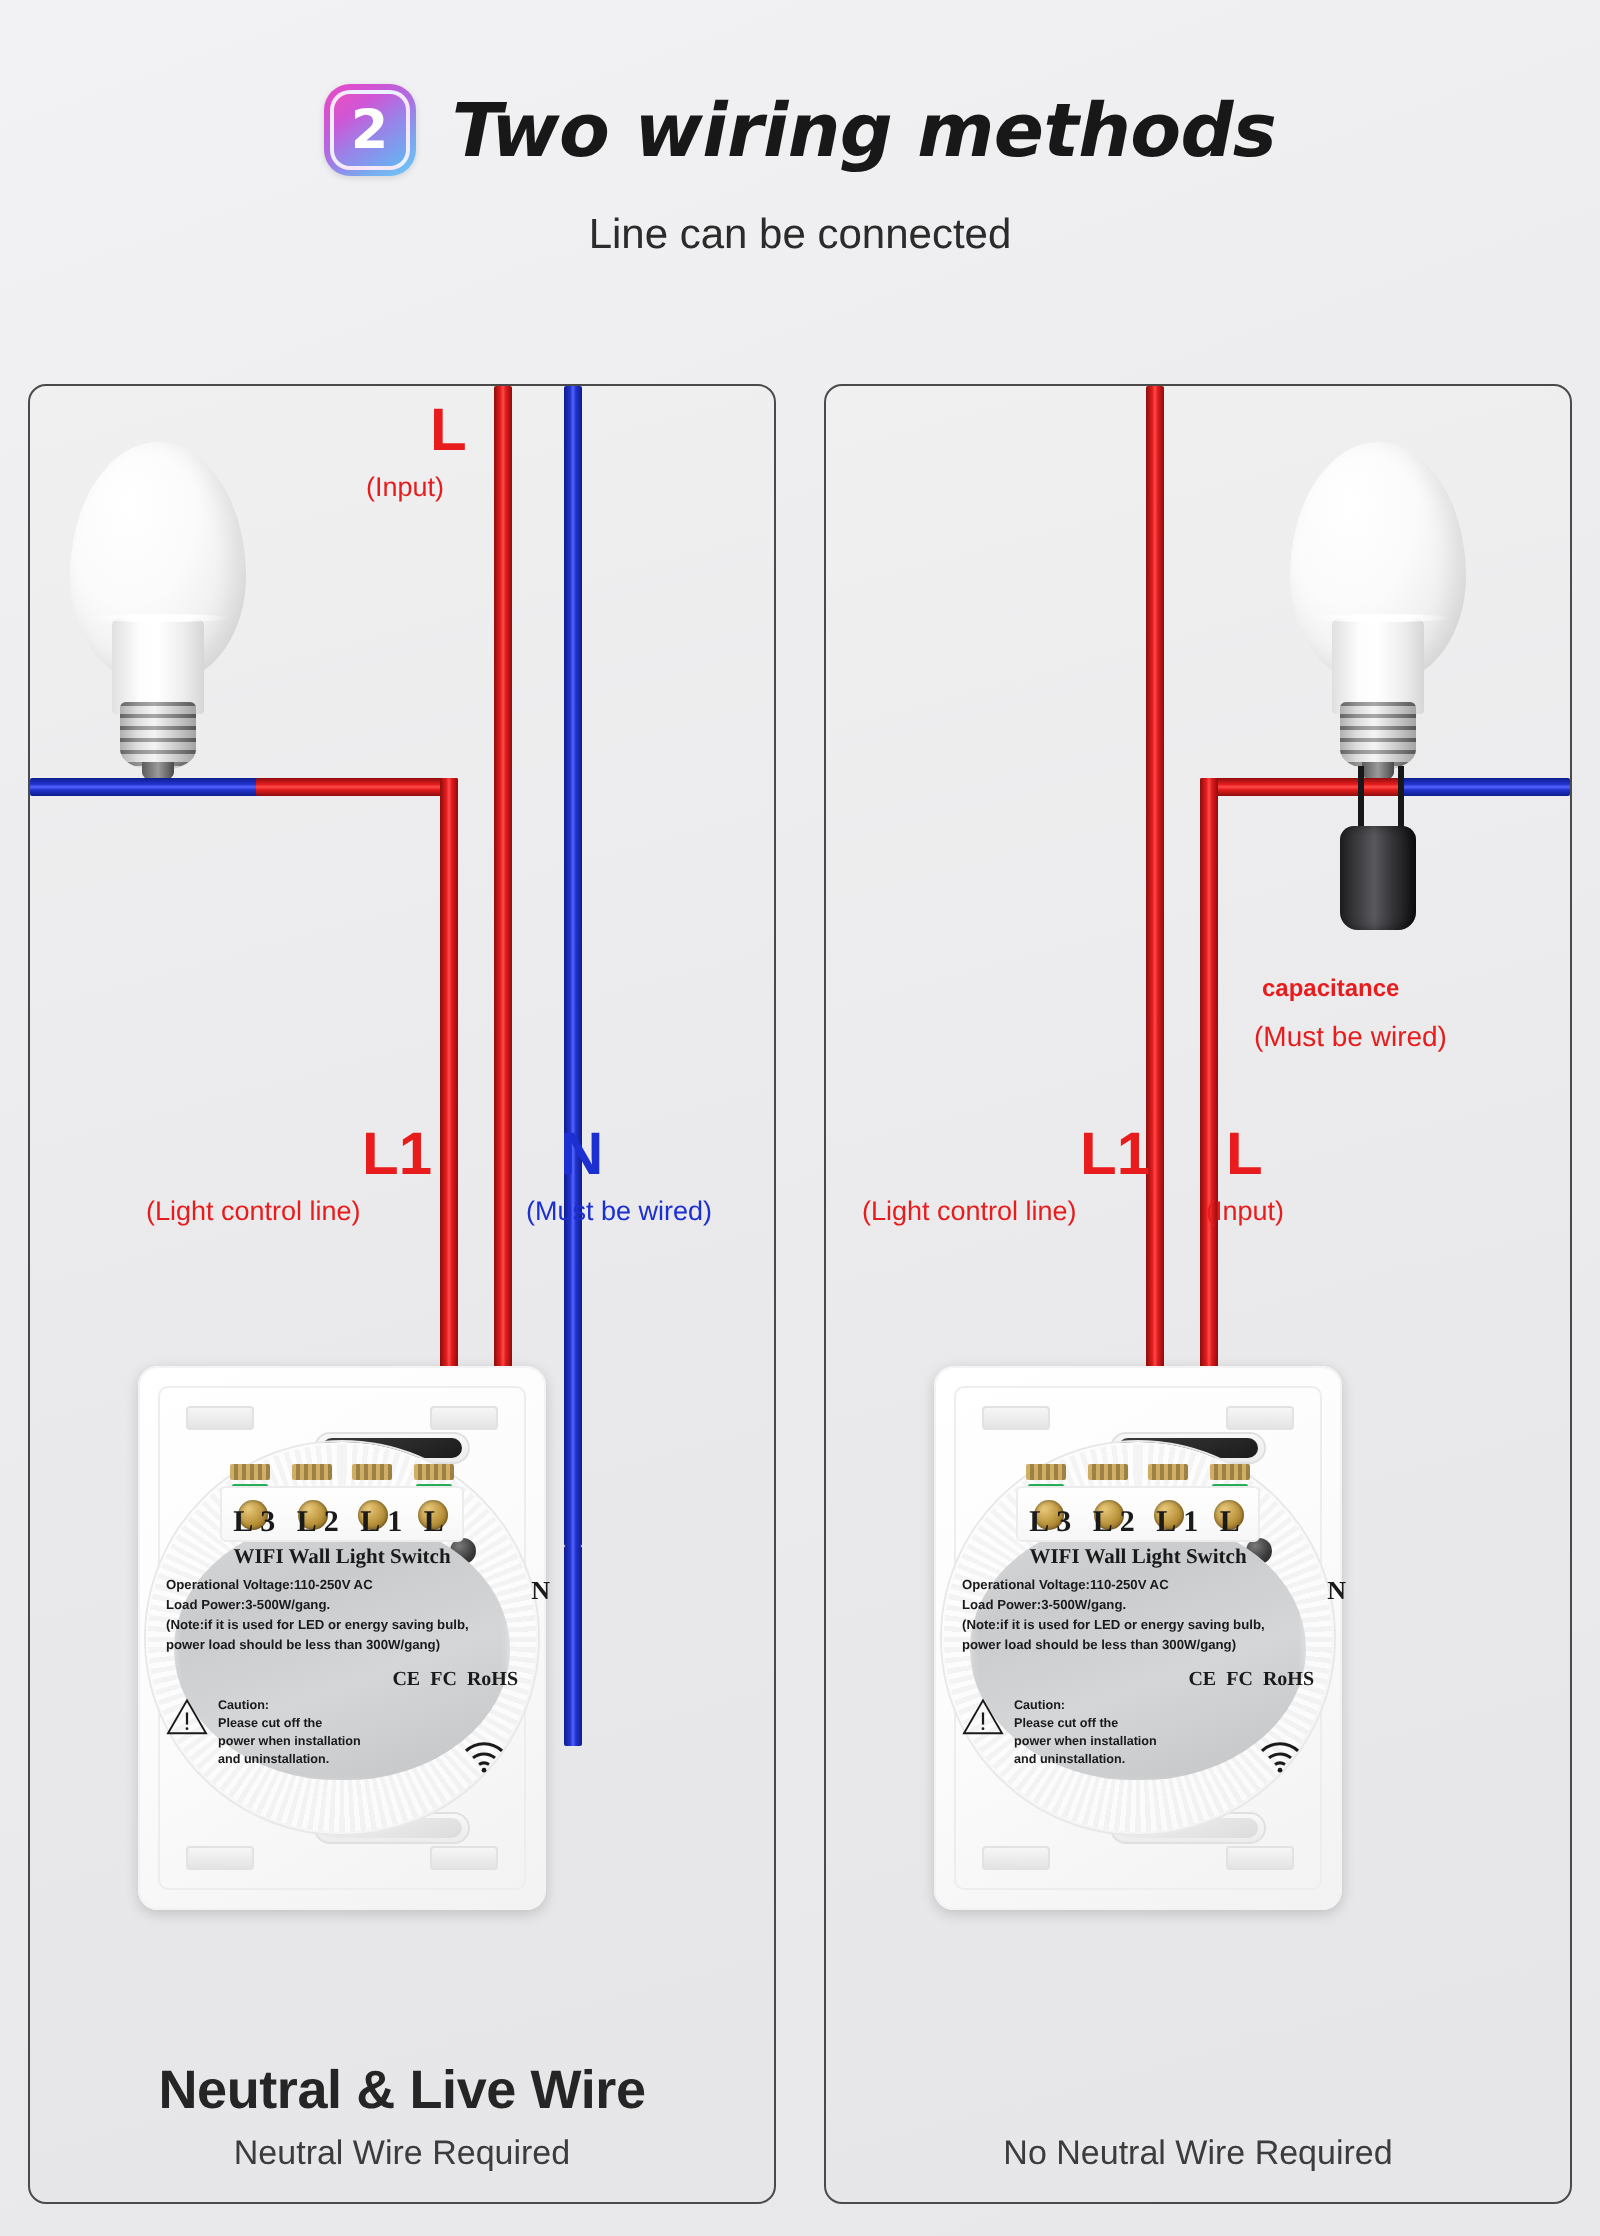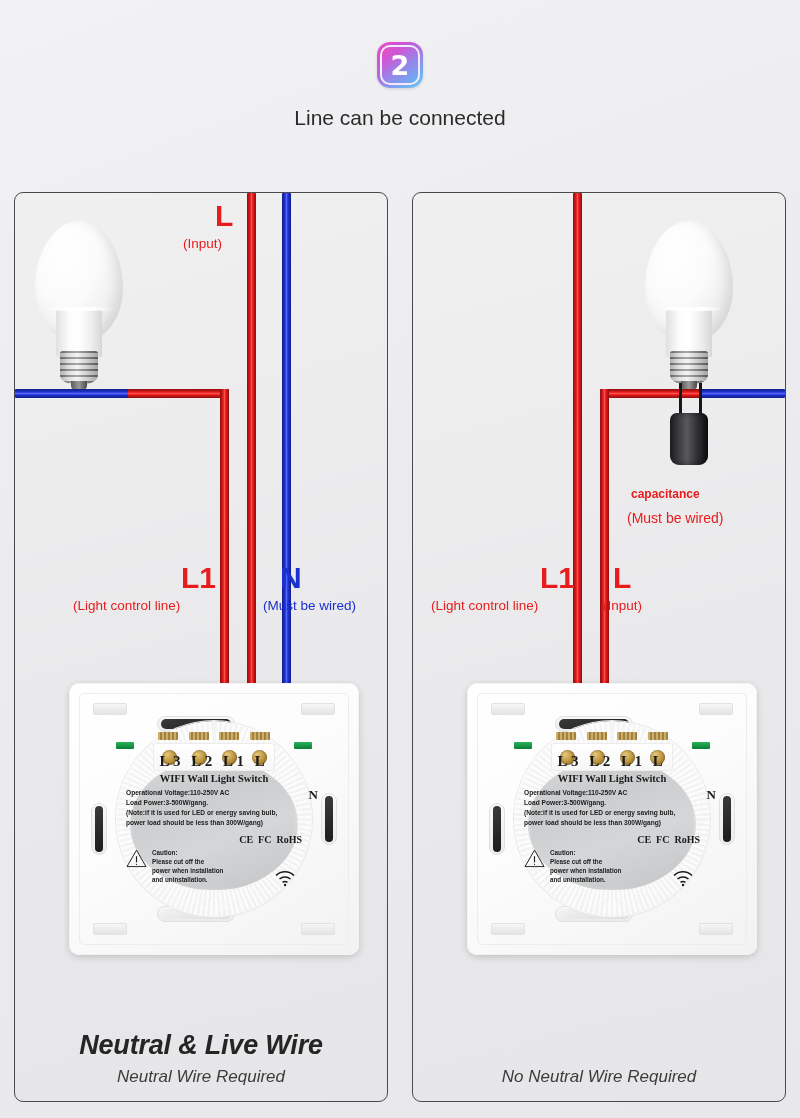--- a/index.html
+++ b/index.html
@@ -108,21 +108,21 @@
   .cap-body {
     position: absolute; width: 38px; height: 52px;
     background: linear-gradient(90deg,#1d1d1f,#46464a 30%,#5a5a5e 45%,#333337 70%,#141416);
     border-radius: 7px 7px 9px 9px;
     box-shadow: inset -3px 0 6px rgba(0,0,0,.5);
   }
   .cap-lead { position: absolute; width: 3px; background: #17171a; }
 
   
   .switch {
-    position: absolute; width: 290px; height: 272px;
+    position: absolute; width: 204px; height: 272px;
     background: linear-gradient(150deg,#ffffff 0%,#fcfcfc 45%,#f2f2f2 100%);
     border-radius: 10px;
     box-shadow: 0 2px 7px rgba(0,0,0,.17), inset 0 0 0 1px #f3f3f3;
   }
   .sw-inner-line {
     position: absolute; inset: 10px; border: 1px solid #ededed; border-radius: 5px;
   }
   .sw-corner {
     position: absolute; width: 34px; height: 12px;
     background: linear-gradient(180deg,#f6f6f6,#e4e4e4);
@@ -209,32 +209,33 @@
   .caution-row { display:flex; gap:5px; margin-top: 3px; align-items:flex-start; }
   .warn-tri { width: 21px; height: 19px; flex:none; }
   .caution-txt { font-size: 6.3px; line-height: 1.45; font-weight: bold; }
   .wifi-icon { position:absolute; right: 6px; bottom: -2px; }
   .screw-hole {
     position:absolute; width:13px; height:13px; border-radius:50%;
     background: radial-gradient(circle at 35% 30%,#7a7a7a,#3a3a3a 60%,#222 100%);
   }
 
   
-  .caption { position: absolute; bottom: 14px; left: 0; width: 100%; text-align: center; font-style: italic; }
+  .caption { position: absolute; bottom: 14px; left: 0; width: 100%; text-align: center; }
   .caption-main { font-size: 27px; font-weight: bold; color: #252525; letter-spacing: -.2px; }
   .caption-sub { font-size: 17px; color: #3c3c3c; margin-top: 6px; }
 </style>
 </head>
 <body>
 
 <div class="header">
   <div class="title-row">
     <div class="badge">
       <div class="badge-inner">2</div>
     </div>
+    <div class="main-title">Two wiring methods</div>
   </div>
   <div class="subtitle">
     <div>Line can be connected</div>
   </div>
 </div>
 
 <div class="panels">
 
   <div class="panel">
 

